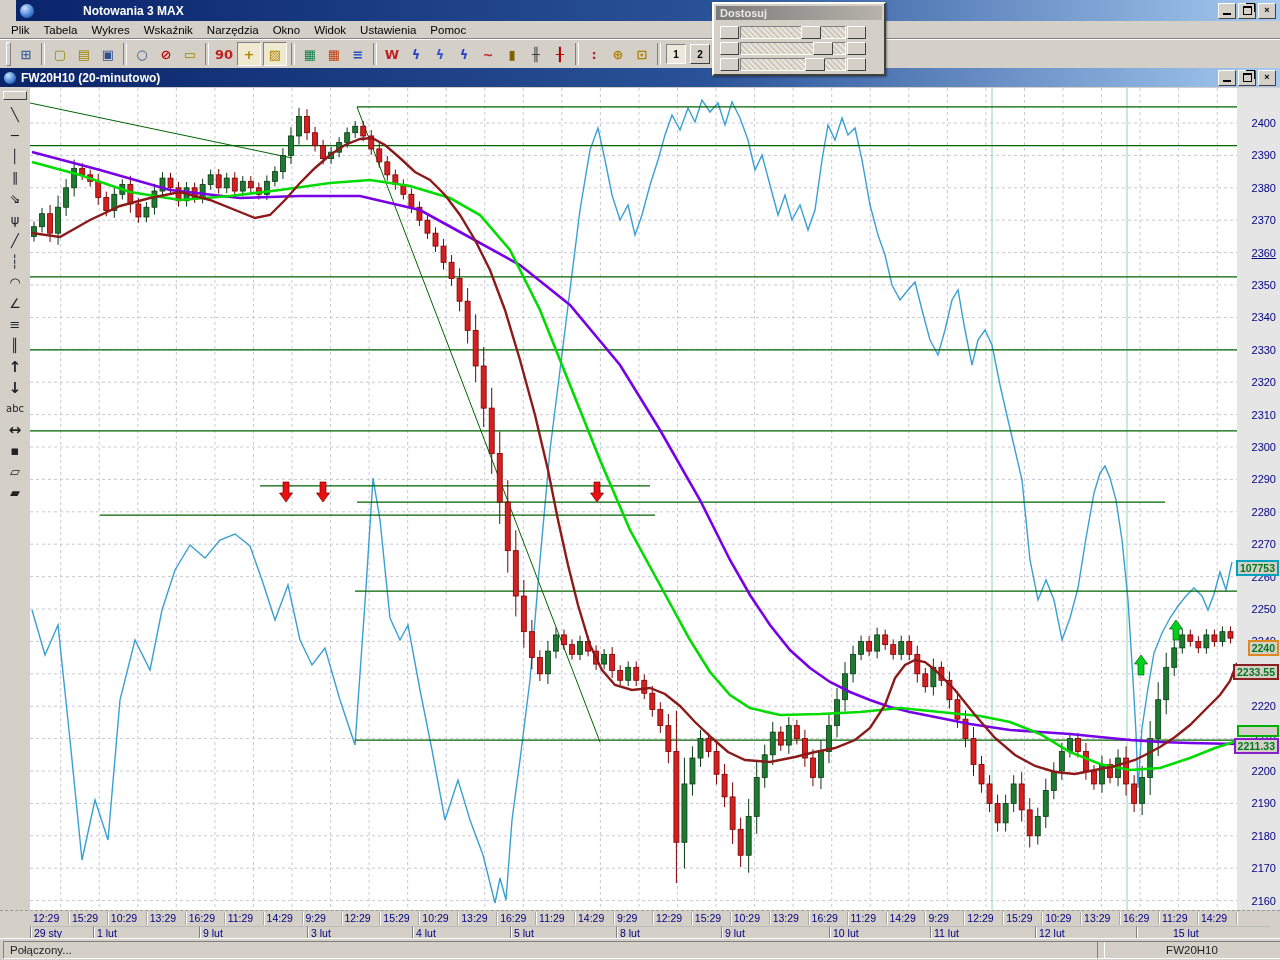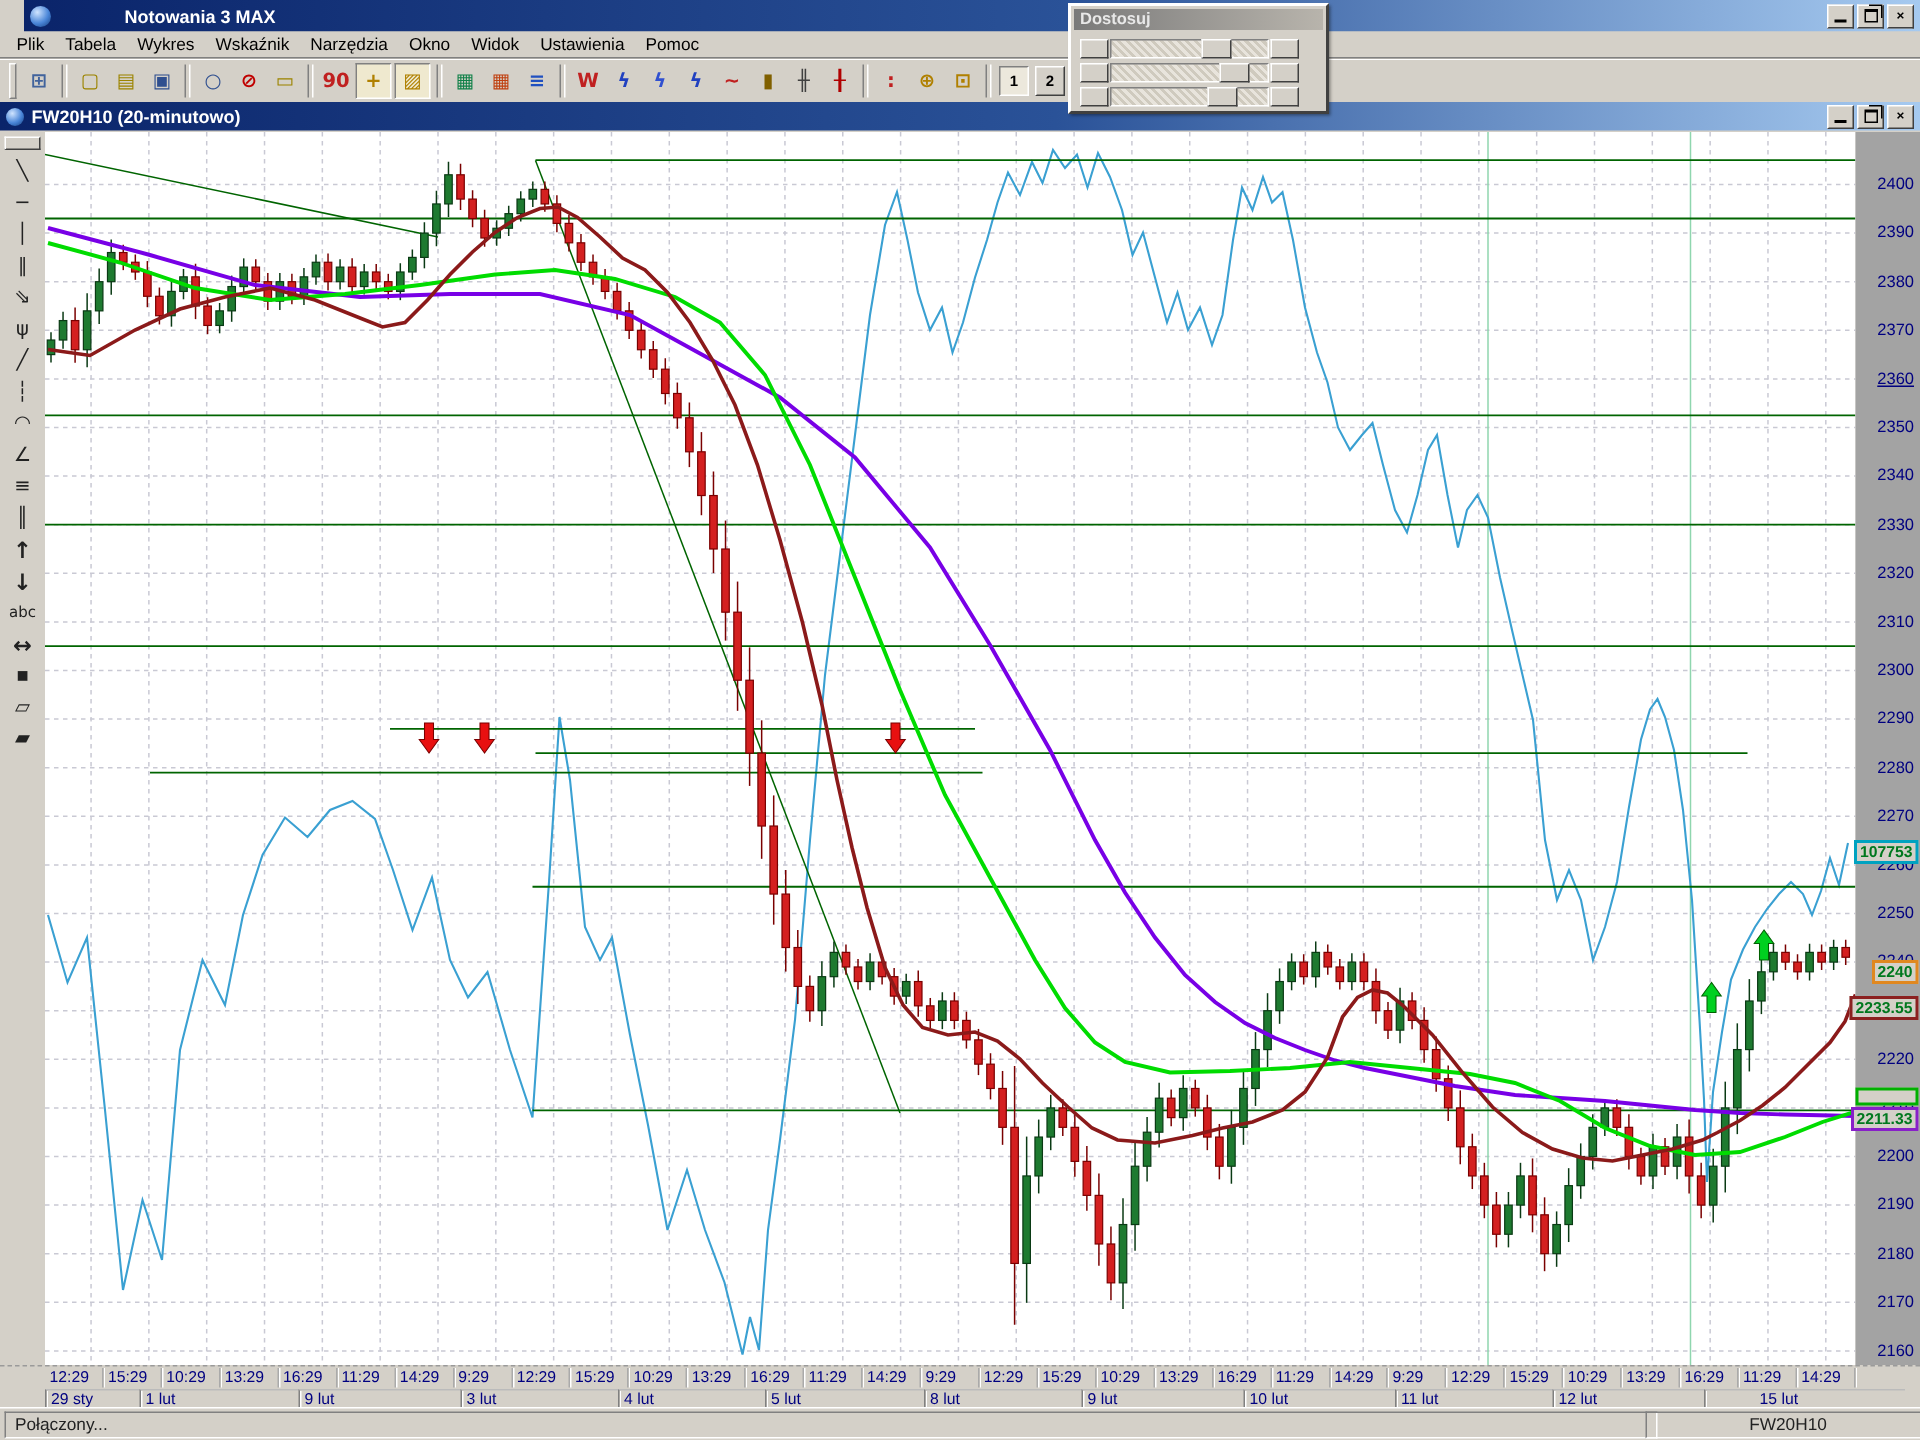--- a/index.html
+++ b/index.html
@@ -33,21 +33,21 @@
   
   #chartbar{position:absolute;left:0;top:68px;right:0;height:19px;
     background:linear-gradient(90deg,#0a246a 0%,#2a5298 55%,#a6caf0 100%);
     display:flex;align-items:center;padding:0 4px;color:#fff;font-weight:bold;font-size:12px;}
   #toolcol{position:absolute;left:0;top:88px;width:30px;height:822px;background:#d4d0c8;border-right:1px solid #808080;
     display:flex;flex-direction:column;align-items:center;}
   .tool{width:24px;height:21px;display:flex;align-items:center;justify-content:center;color:#222;font-size:13px;
     font-family:"DejaVu Sans",sans-serif;}
   .toolhandle{width:22px;height:7px;margin:3px 0 4px 0;background:#d4d0c8;border:1px solid;border-color:#fff #404040 #404040 #fff;}
   #plot{position:absolute;left:30px;top:88px;width:1207px;height:822px;background:#fff;}
-  #gutter{position:absolute;left:1237px;top:88px;width:43px;height:822px;background:#a3a3a3;}
+  #gutter{position:absolute;left:1237px;top:88px;width:43px;height:822px;background:#e5e5e5;}
   .ylab{position:absolute;right:4px;width:38px;text-align:right;color:#000080;font-size:11px;}
   .ptag{position:absolute;right:1px;background:#d4d0c8;color:#00781e;font-weight:bold;font-size:10.5px;
     padding:0 2px;border:2px solid;line-height:12px;}
   
   #taxis{position:absolute;left:0px;top:910px;width:1280px;height:28px;background:#d4d0c8;border-top:1px dashed #9a9a9a;}
   .tcell{position:absolute;top:1px;height:13px;color:#000080;font-size:10.5px;padding-left:3px;border-right:1px solid #aaa;box-shadow:1px 0 0 #fff;}
   .dcell{position:absolute;top:15px;height:13px;color:#000080;font-size:10.5px;padding-left:3px;border-left:1px solid #808080;box-shadow:inset 1px 0 0 #fff;border-top:1px solid #bbb;}
   
   #statusbar{position:absolute;left:0;top:938px;width:1280px;height:20px;background:#d4d0c8;border-top:1px solid #fff;}
   .spanel{position:absolute;top:2px;height:16px;border:1px solid;border-color:#808080 #fff #fff #808080;

